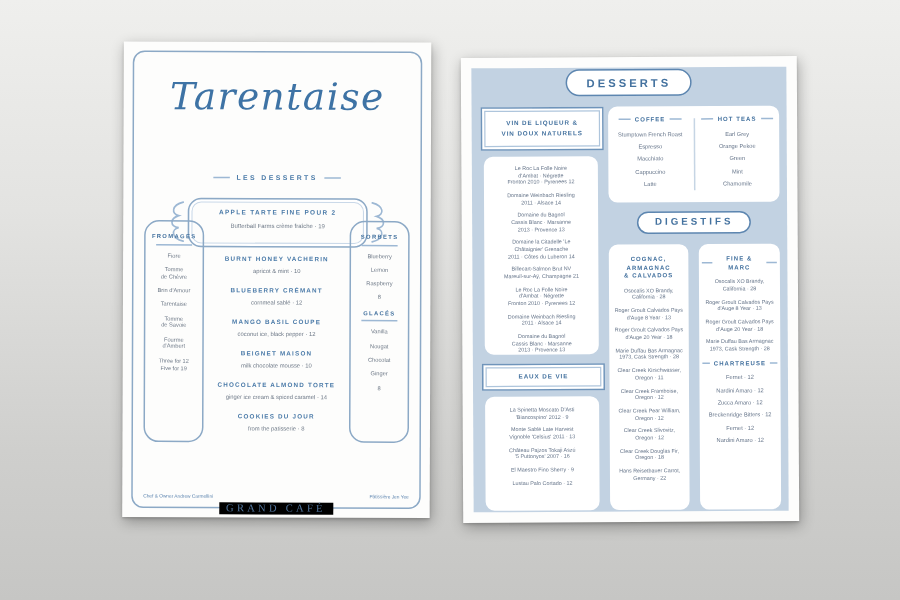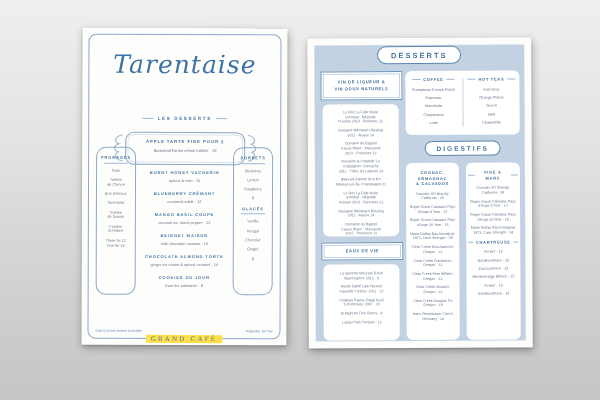--- a/index.html
+++ b/index.html
@@ -41,21 +41,21 @@
   .side-rule{width:24px;height:1px;background:#9db8d4;margin:2.5px auto 5px auto;}
   .li-side{font-size:3.8px;color:#6e7987;margin-bottom:4.6px;white-space:pre-line;
     line-height:1.25;}
   .side-pricing{margin-top:4px;font-size:3.7px;color:#6e7987;white-space:pre-line;
     line-height:1.5;}
   .glaces-block{margin-top:2px;}
   .footer-note{position:absolute;bottom:12px;font-size:3.2px;color:#5f86b0;}
   .footer-note.fn-left{left:14px;}
   .footer-note.fn-right{right:14px;}
   .grand-cafe{position:absolute;left:50%;bottom:2.5px;transform:translateX(-50%);
-    background:#fde047;padding:0 5px;font-family:"Liberation Serif",serif;
+    background:#000000;padding:0 5px;font-family:"Liberation Serif",serif;
     font-size:7px;letter-spacing:2.2px;color:#53779f;white-space:nowrap;}
   
   .right-page{left:308px;top:38px;width:224px;height:310px;transform:rotate(-0.3deg);}
   .panel{position:absolute;left:7px;top:7px;right:7px;bottom:7px;background:#c2d2e2;}
   .badge{position:absolute;left:50%;transform:translateX(-50%);background:#fff;
     border:1.3px solid #5d86b0;border-radius:10px;color:#44729f;font-weight:bold;
     letter-spacing:2px;white-space:nowrap;}
   .boissons-badge{top:8px;font-size:7.5px;padding:3.5px 13px;}
   .digestifs-badge{top:103px;left:155px;font-size:6.5px;padding:3px 11px;}
   .hdr-box{position:absolute;background:#fff;border:1px solid #6f94ba;

